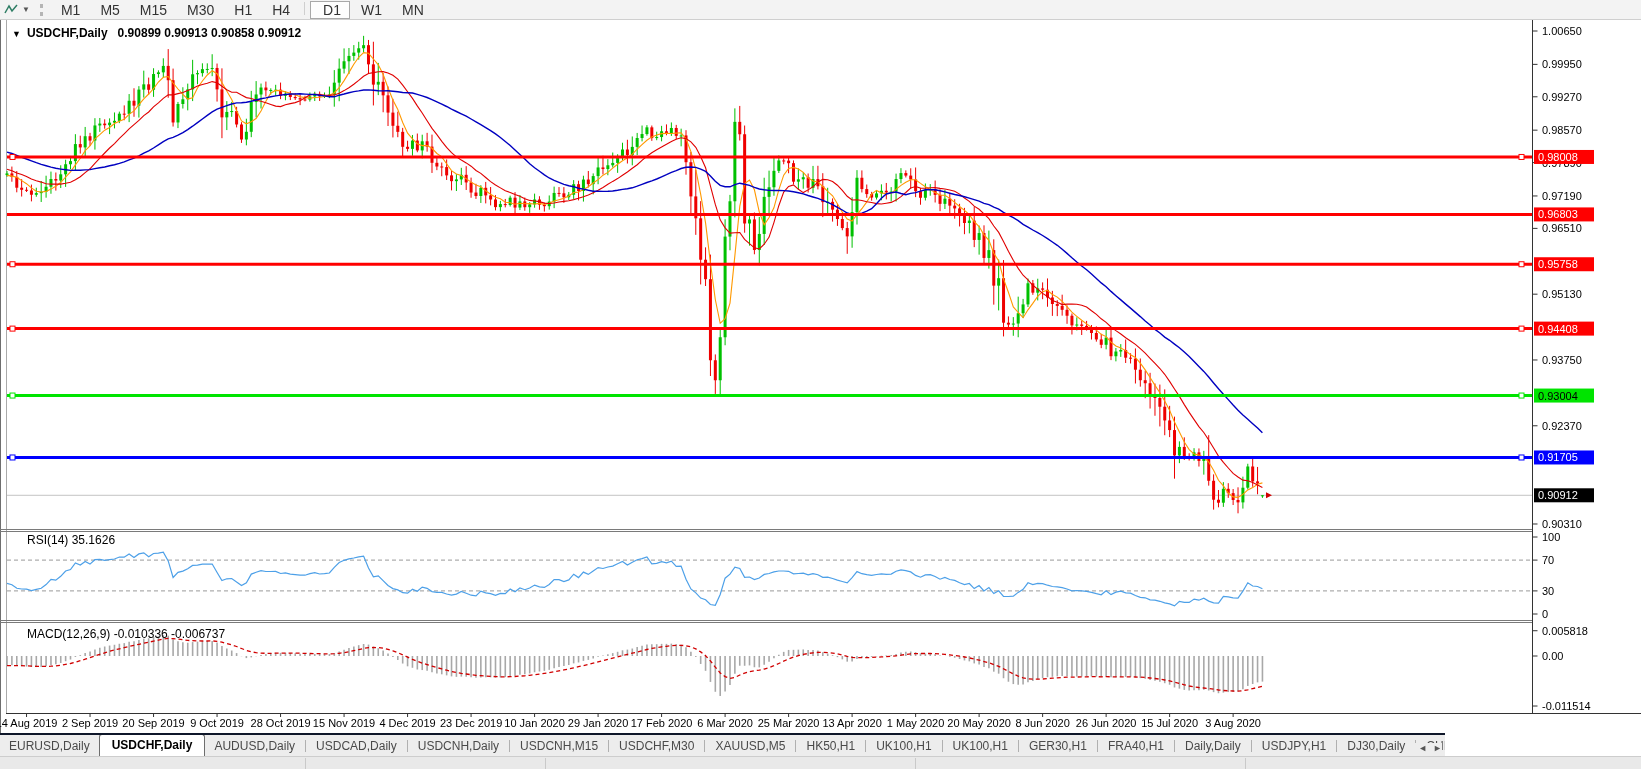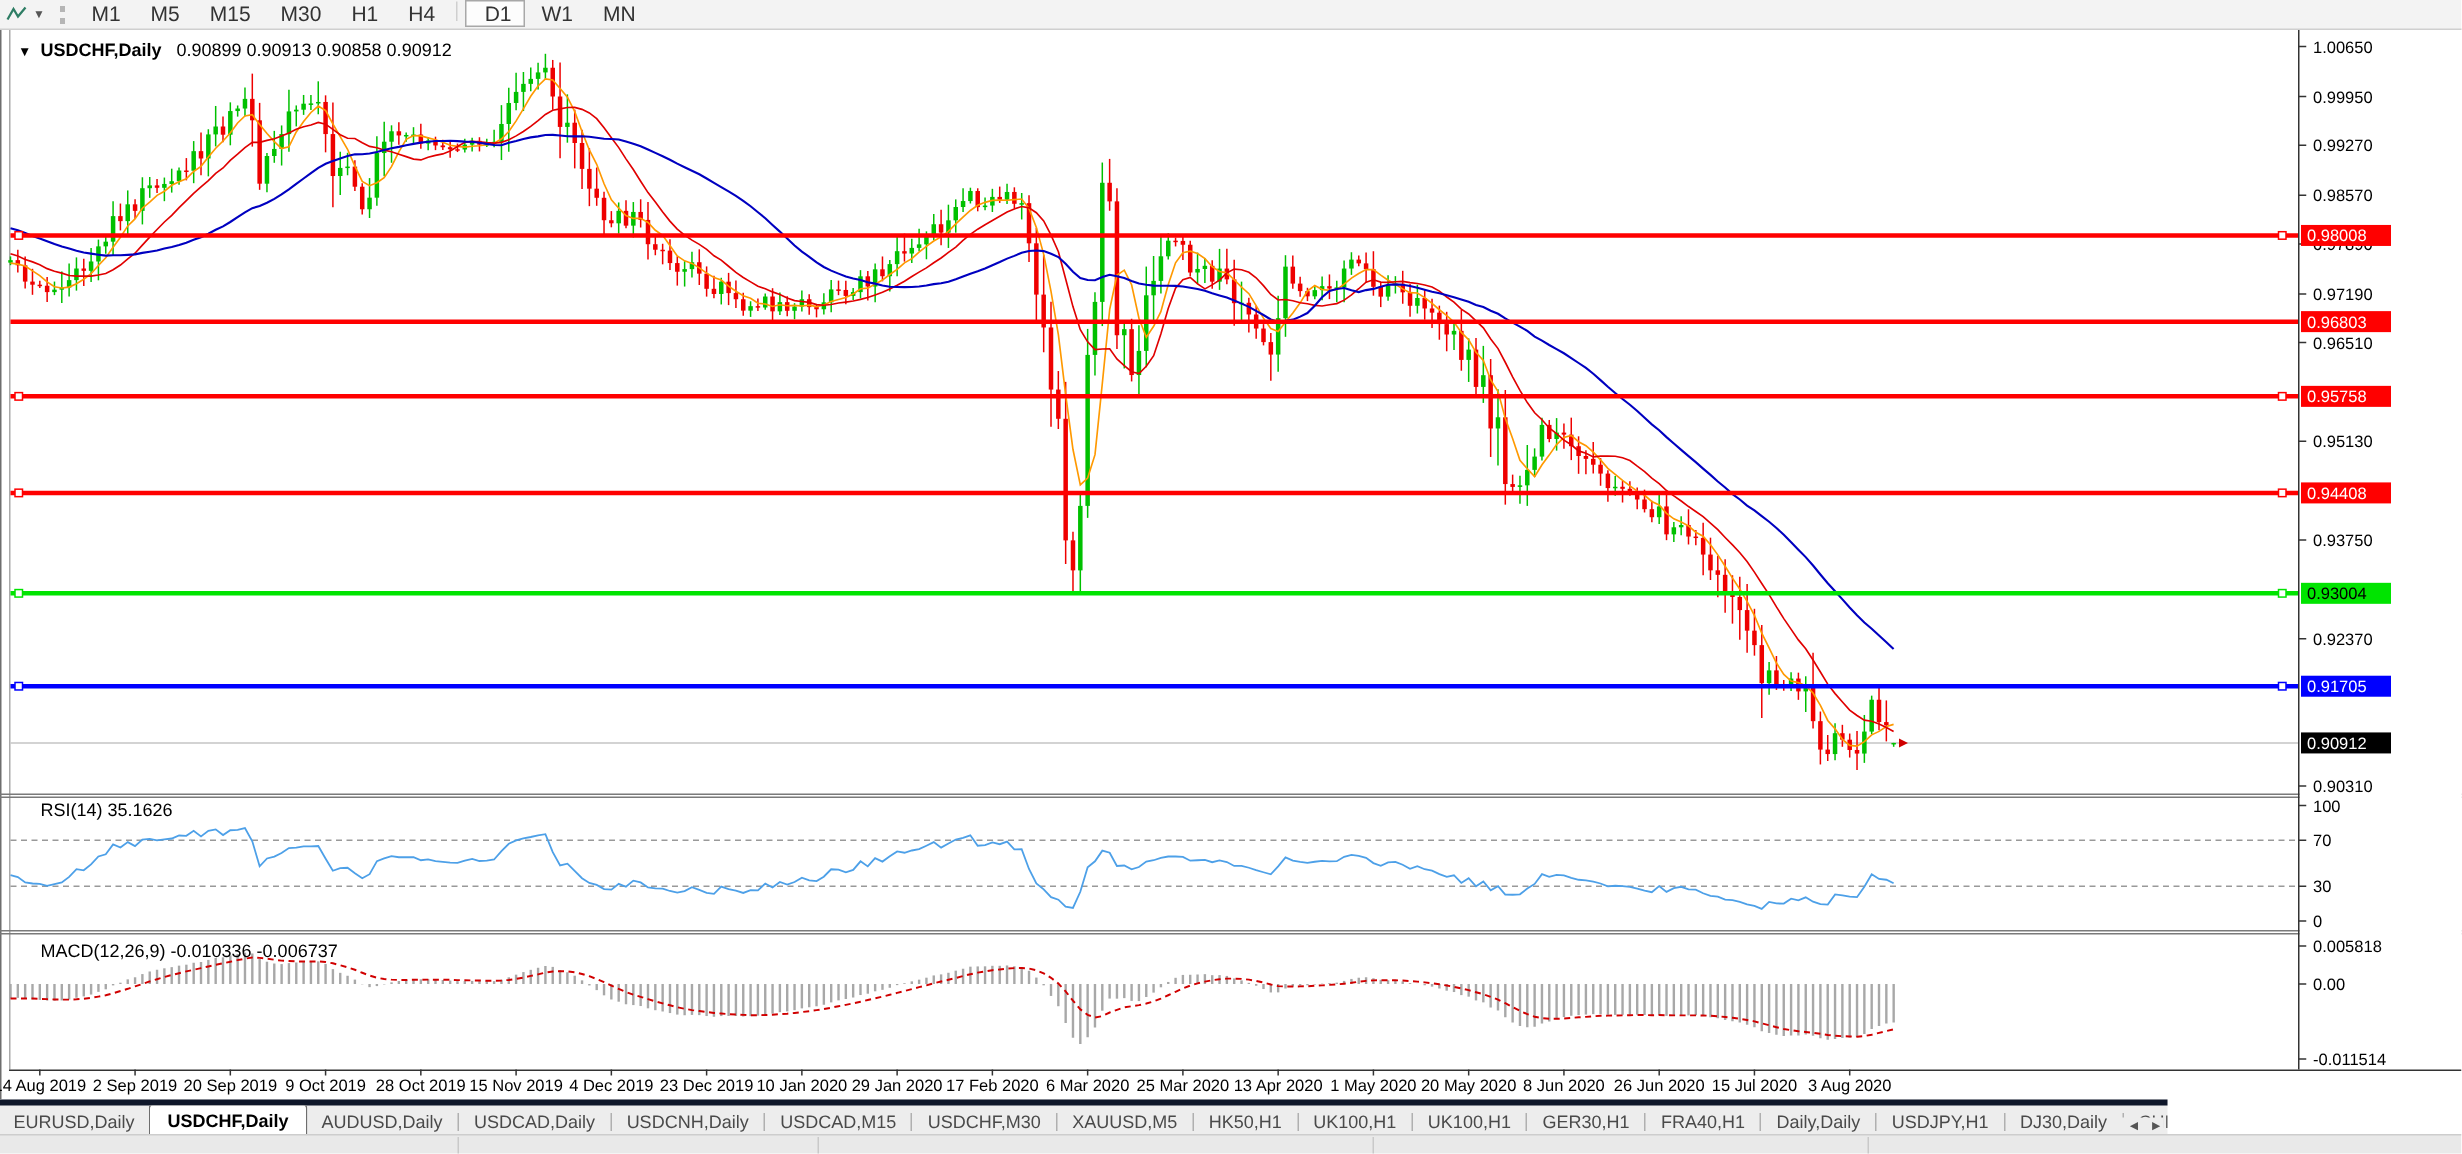--- a/index.html
+++ b/index.html
@@ -15,28 +15,28 @@
   .grip{height:12px;border-left:3px dotted #b5b5b5;margin:0 8px 0 10px;}
   .tf-btn{font-size:14px;color:#333;padding:0 8px;height:15px;line-height:15px;
           border:1px solid transparent;margin:0 1px;cursor:default;}
   .tf-btn.active{background:#fdfdfd;border:1px solid #a8a8a8;padding-left:12px;}
   .tf-div{width:1px;height:13px;background:#cfcfcf;margin:0 4px;}
 
   
   .chart-title{position:absolute;left:12px;top:26px;font-size:12px;font-weight:700;
                color:#000;z-index:4;white-space:pre;}
   .chart-title .dd{font-size:9px;margin-right:6px;font-weight:400;}
-  .chart-title .q{margin-left:10px;font-weight:400;}
+  .chart-title .q{margin-left:10px;font-weight:700;}
   .ind-label{position:absolute;left:27px;font-size:12px;color:#000;z-index:4;}
 
   svg text{font-family:"Liberation Sans",sans-serif;}
 
   
   .tabbar{position:absolute;top:733px;left:0;width:1445px;height:23px;background:#ededed;
-          border-top:4px solid #0f172a;display:flex;align-items:flex-end;overflow:hidden;z-index:6;}
+          border-top:2px solid #0f172a;display:flex;align-items:flex-end;overflow:hidden;z-index:6;}
   .tab{font-size:12px;color:#4a4a4a;padding:3px 9px 5px;white-space:nowrap;cursor:default;}
   .tab.active{background:#fff;border:1px solid #6e6e6e;border-bottom:none;
               border-radius:3px 3px 0 0;font-weight:700;color:#000;padding:3px 12px 6px;}
   .tab-sep{width:1px;height:12px;background:#b0b0b0;align-self:center;margin:0 1px;}
   .tab-arrows{position:absolute;right:3px;bottom:5px;display:flex;gap:6px;background:#ededed;
               padding-left:6px;}
   .tab-arrow{font-size:9px;color:#555;cursor:default;}
 
   
   .bottomstrip{position:absolute;top:756px;left:0;width:1641px;height:13px;background:#e9e9e9;
@@ -995,21 +995,21 @@
     <span style="width:10px"></span>
     <span id="tabs-container" style="display:flex;align-items:flex-end">
         <span class="tab">EURUSD,Daily</span>
         <span class="tab active">USDCHF,Daily</span>
         <span class="tab">AUDUSD,Daily</span>
         <span class="tab-sep"></span>
         <span class="tab">USDCAD,Daily</span>
         <span class="tab-sep"></span>
         <span class="tab">USDCNH,Daily</span>
         <span class="tab-sep"></span>
-        <span class="tab">USDCAD,M15</span>
+        <span class="tab">USDCNH,M15</span>
         <span class="tab-sep"></span>
         <span class="tab">USDCHF,M30</span>
         <span class="tab-sep"></span>
         <span class="tab">XAUUSD,M5</span>
         <span class="tab-sep"></span>
         <span class="tab">HK50,H1</span>
         <span class="tab-sep"></span>
         <span class="tab">UK100,H1</span>
         <span class="tab-sep"></span>
         <span class="tab">UK100,H1</span>

